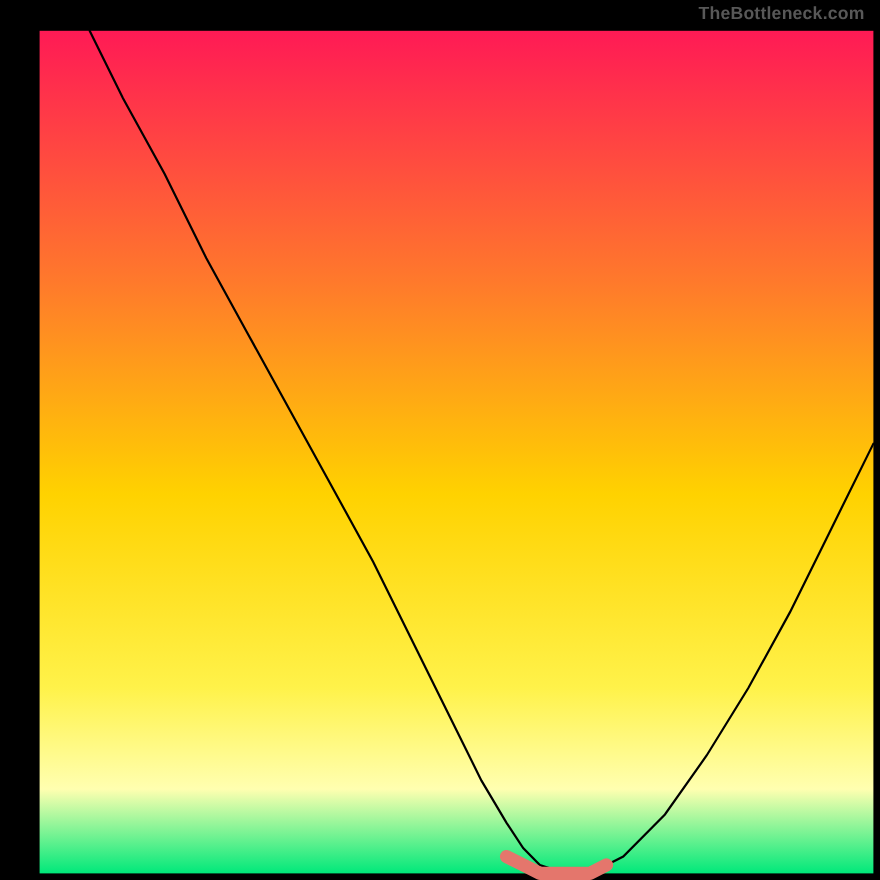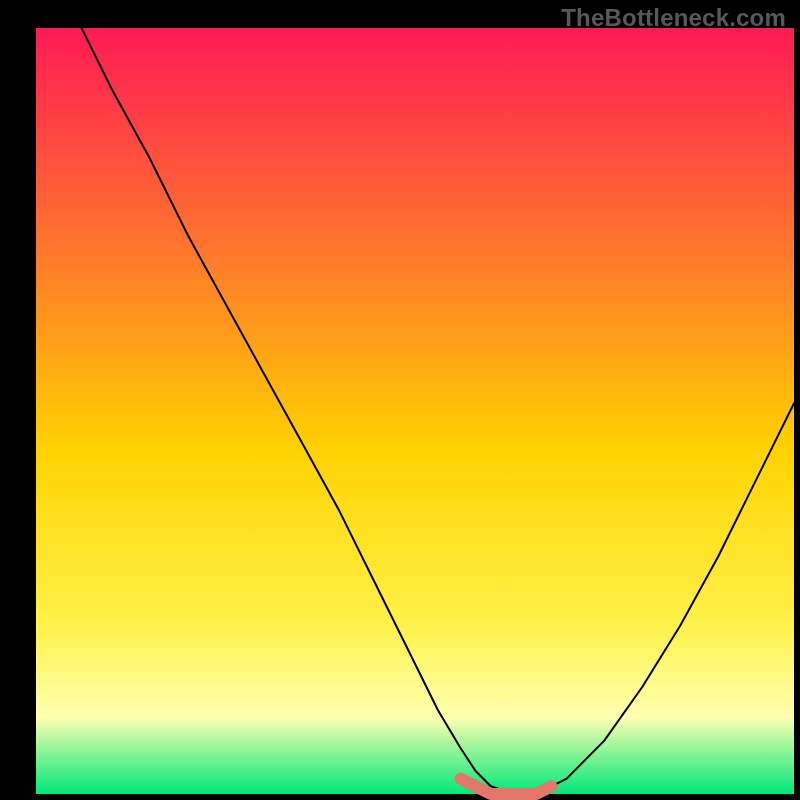--- a/index.html
+++ b/index.html
@@ -15,21 +15,21 @@
     position: relative;
     width: 800px;
     height: 800px;
     background: #000;
   }
   .watermark {
     position: absolute;
     top: 4px;
     right: 14px;
     color: #585858;
-    font-size: 24px;
+    font-size: 16px;
     font-weight: 600;
     letter-spacing: 0.2px;
     z-index: 10;
   }
 </style>
 </head>
 <body>
 
 <div class="frame">
   <div class="watermark">TheBottleneck.com</div>

